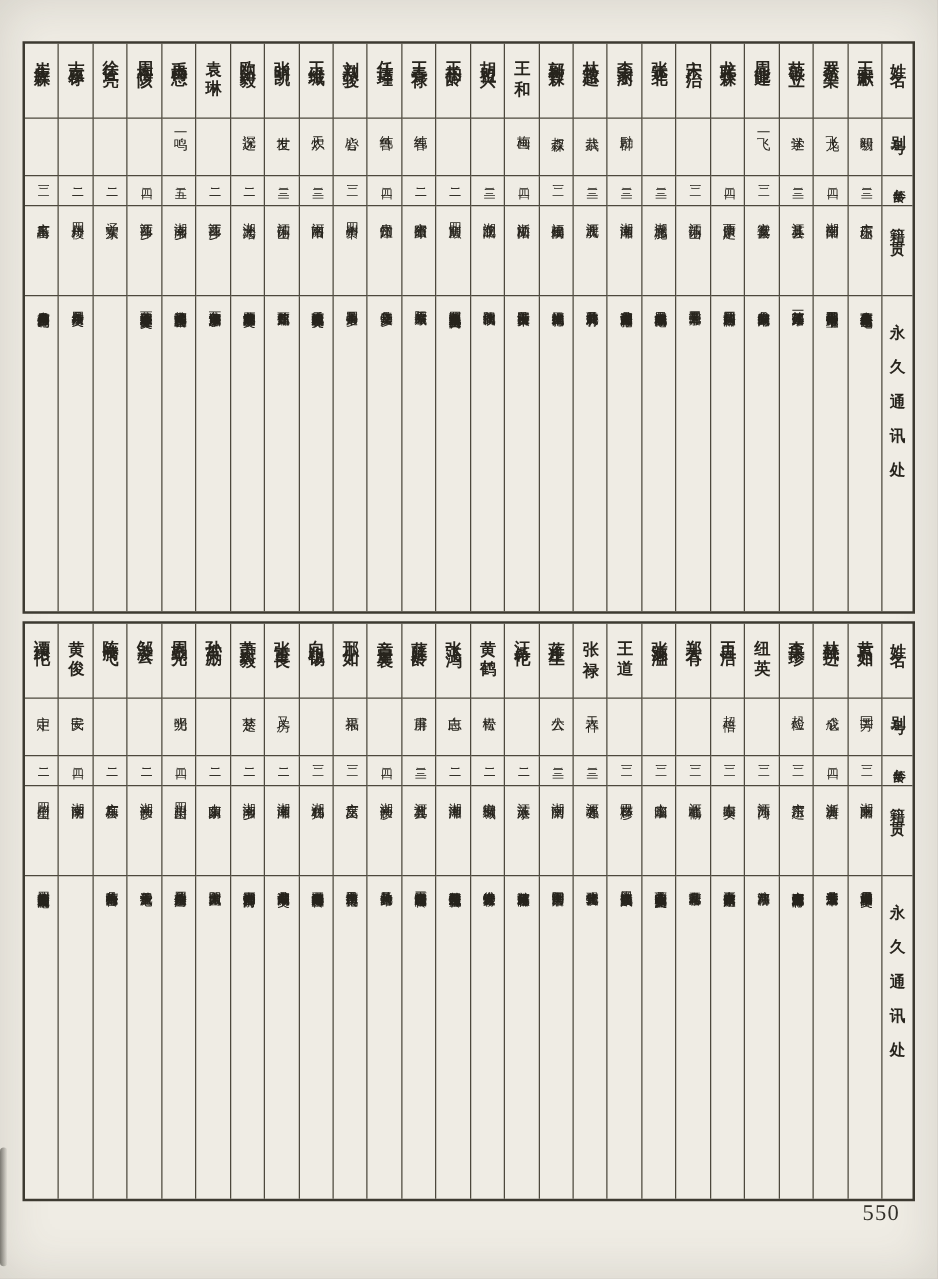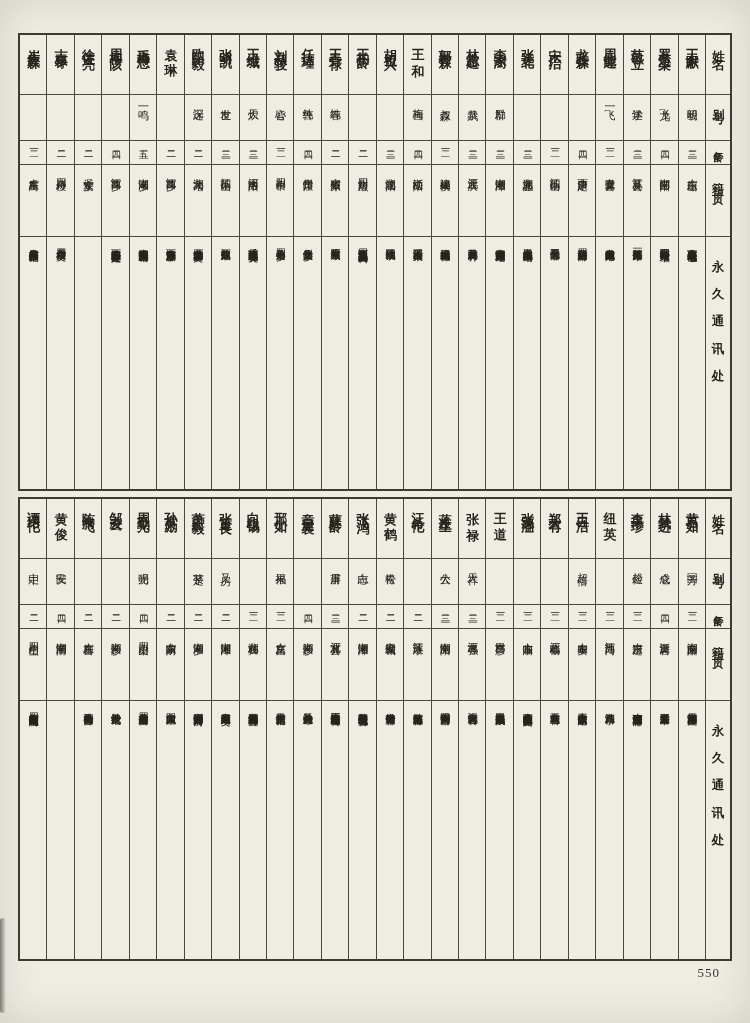--- a/index.html
+++ b/index.html
@@ -33,21 +33,21 @@
   .r-native.cell .vtext { font-size:10.5px; letter-spacing:0.08em; margin-top:5px; line-height:12px; }
   .r-addr  .vtext { font-size:10px; line-height:12px; letter-spacing:0.02em; margin-top:4px; }
   .head .vtext { font-weight:bold; }
   .head.r-name  .vtext { font-size:13px; letter-spacing:0.55em; margin-top:5px; }
   .head.r-alias .vtext { font-size:12px; letter-spacing:0.35em; margin-top:4px; }
   .head.r-age   .vtext { font-size:10px; letter-spacing:0.05em; }
   .head.r-native .vtext { font-size:12px; letter-spacing:0.9em; margin-top:8px; }
   .head.r-addr  .vtext { font-size:12.5px; letter-spacing:2.2em; margin-top:12px; }
   .page-number {
     position:absolute; right:30px; bottom:42px;
-    font-size:13px; color:#33302a; letter-spacing:1px;font-family:Liberation Serif, serif;
+    font-size:18px; color:#33302a; letter-spacing:1px;font-family:Liberation Serif, serif;
   }
   .scan-smudge {
     position:absolute; left:0; bottom:10px; width:6px; height:95px;
     background:linear-gradient(to right, rgba(40,38,32,0.55), rgba(40,38,32,0));
     border-radius:3px;
   }
 </style>
 </head>
 <body>
 

